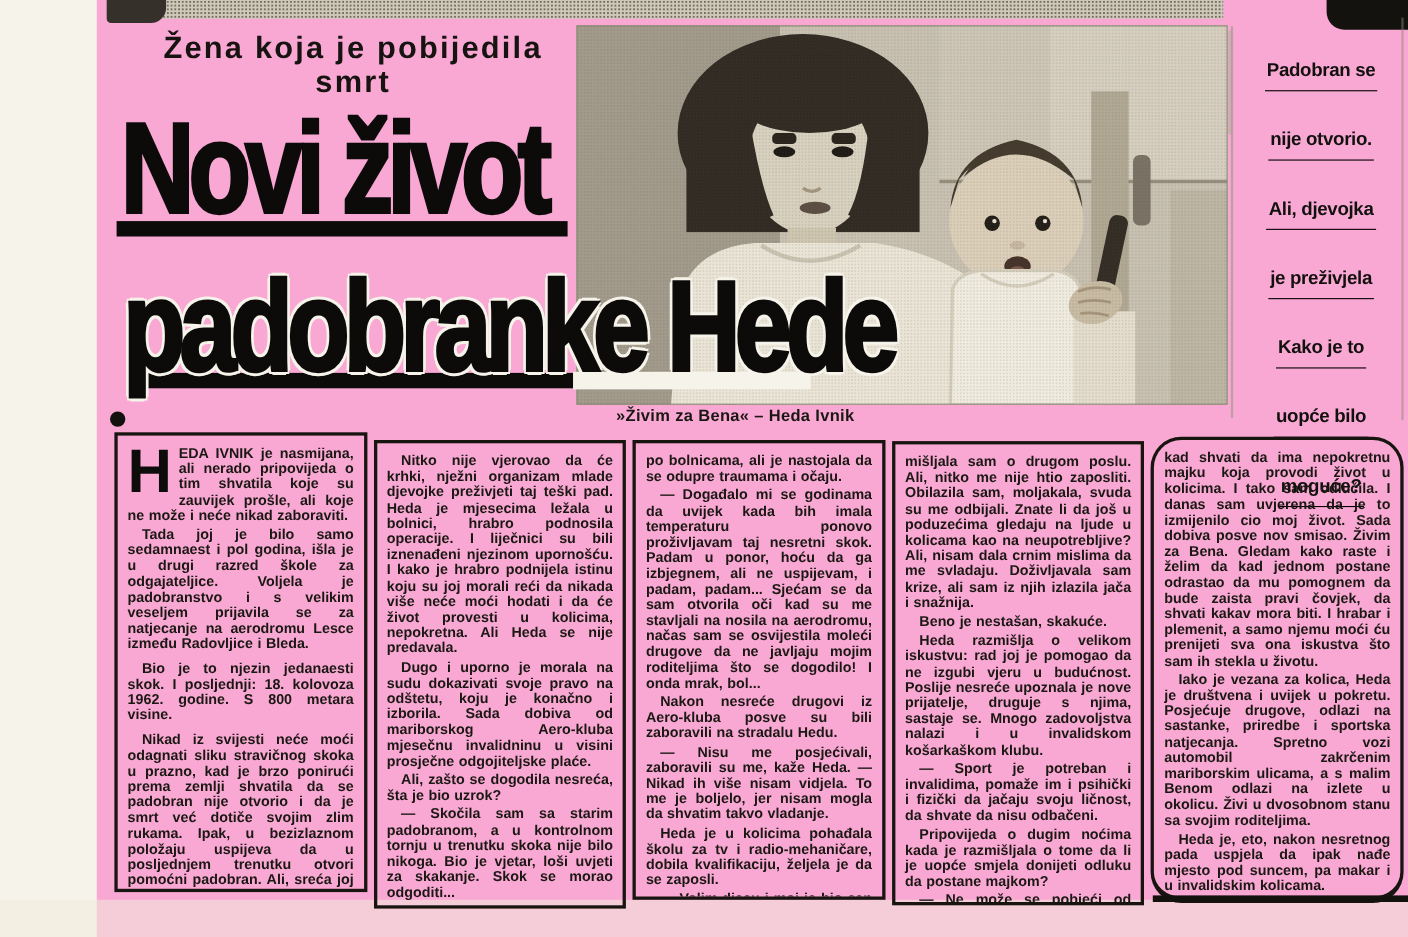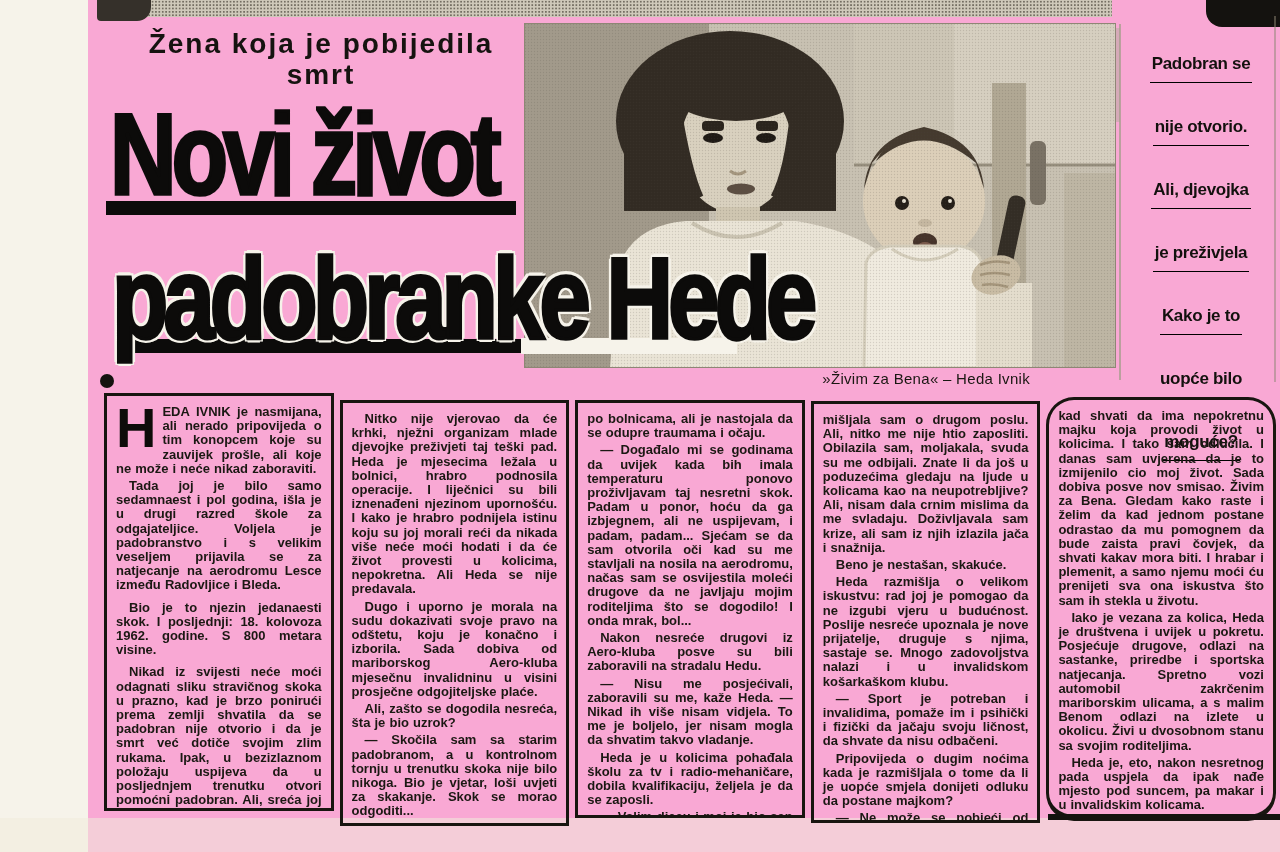--- a/index.html
+++ b/index.html
@@ -41,21 +41,21 @@
     text-shadow: -4px 0 0 #f6f3ea, 4px 0 0 #f6f3ea, 0 -4px 0 #f6f3ea, 0 4px 0 #f6f3ea,
                  -3px -3px 0 #f6f3ea, 3px -3px 0 #f6f3ea, -3px 3px 0 #f6f3ea, 3px 3px 0 #f6f3ea;
   }
   .bar1 { left:106px; top:201px; width:410px; height:14px; background:#0c0b0a; }
   .bar2-black { left:133px; top:339px; width:388px; height:14px; background:#0c0b0a; z-index:5; }
   .bar2-white { left:521px; top:338px; width:216px; height:16px; background:#f6f3ea; z-index:5; }
 
   
   .photo { left:524px; top:23px; width:592px; height:345px; z-index:2; background:#c8c1b2; }
   .photo svg { display:block; }
-  .caption { left:560px; top:370px; width:470px; text-align:right; font-weight:400;
+  .caption { left:560px; top:370px; width:470px; text-align:left; font-weight:700;
              font-size:15px; letter-spacing:.3px; color:#1a1712; }
 
   
   .fold-line { left:1119px; top:24px; width:2px; height:356px; background:#a59d8c; opacity:.75; }
   .edge-line { left:1274px; top:16px; width:2px; height:366px; background:#8d8574; opacity:.5; }
 
   
   .sidebar { left:1126px; top:30px; width:150px; }
   .sidebar .sb-line { text-align:center; margin-bottom:10px; }
   .sidebar .sb-line span { display:inline-block; font-weight:700; font-size:17px; line-height:30px;
@@ -183,21 +183,21 @@
     <div class="sb-line"><span>je preživjela</span></div>
     <div class="sb-line"><span>Kako je to</span></div>
     <div class="sb-line"><span>uopće bilo</span></div>
     <div class="sb-line"><span>moguće?</span></div>
   </div>
 
   <div class="abs bullet"></div>
 
   <div class="abs columns">
     <div class="col">
-      <p class="cont"><span class="dropcap">H</span><span>EDA IVNIK je nasmijana, ali nerado pripovijeda o tim konopcem koje su zauvijek prošle, ali koje ne može i neće nikad zaboraviti.</span></p>
+      <p class="cont"><span class="dropcap">H</span><span>EDA IVNIK je nasmijana, ali nerado pripovijeda o tim shvatila koje su zauvijek prošle, ali koje ne može i neće nikad zaboraviti.</span></p>
       <p>Tada joj je bilo samo sedamnaest i pol godina, išla je u drugi razred škole za odgajateljice. Voljela je padobranstvo i s velikim veseljem prijavila se za natjecanje na aerodromu Lesce između Radovljice i Bleda.</p>
       <p class="gap">Bio je to njezin jedanaesti skok. I posljednji: 18. kolovoza 1962. godine. S 800 metara visine.</p>
       <p class="gap">Nikad iz svijesti neće moći odagnati sliku stravičnog skoka u prazno, kad je brzo ponirući prema zemlji shvatila da se padobran nije otvorio i da je smrt već dotiče svojim zlim rukama. Ipak, u bezizlaznom položaju uspijeva da u posljednjem trenutku otvori pomoćni padobran. Ali, sreća joj ni tada nije bila sklona: spleo se s konopcem glavnog padobrana. Nakon 17 sekundi od trenutka</p>
     </div>
     <div class="col">
       <p>Nitko nije vjerovao da će krhki, nježni organizam mlade djevojke preživjeti taj teški pad. Heda je mjesecima ležala u bolnici, hrabro podnosila operacije. I liječnici su bili iznenađeni njezinom upornošću. I kako je hrabro podnijela istinu koju su joj morali reći da nikada više neće moći hodati i da će život provesti u kolicima, nepokretna. Ali Heda se nije predavala.</p>
       <p>Dugo i uporno je morala na sudu dokazivati svoje pravo na odštetu, koju je konačno i izborila. Sada dobiva od mariborskog Aero-kluba mjesečnu invalidninu u visini prosječne odgojiteljske plaće.</p>
       <p>Ali, zašto se dogodila nesreća, šta je bio uzrok?</p>
       <p>— Skočila sam sa starim padobranom, a u kontrolnom tornju u trenutku skoka nije bilo nikoga. Bio je vjetar, loši uvjeti za skakanje. Skok se morao odgoditi...</p>
 

